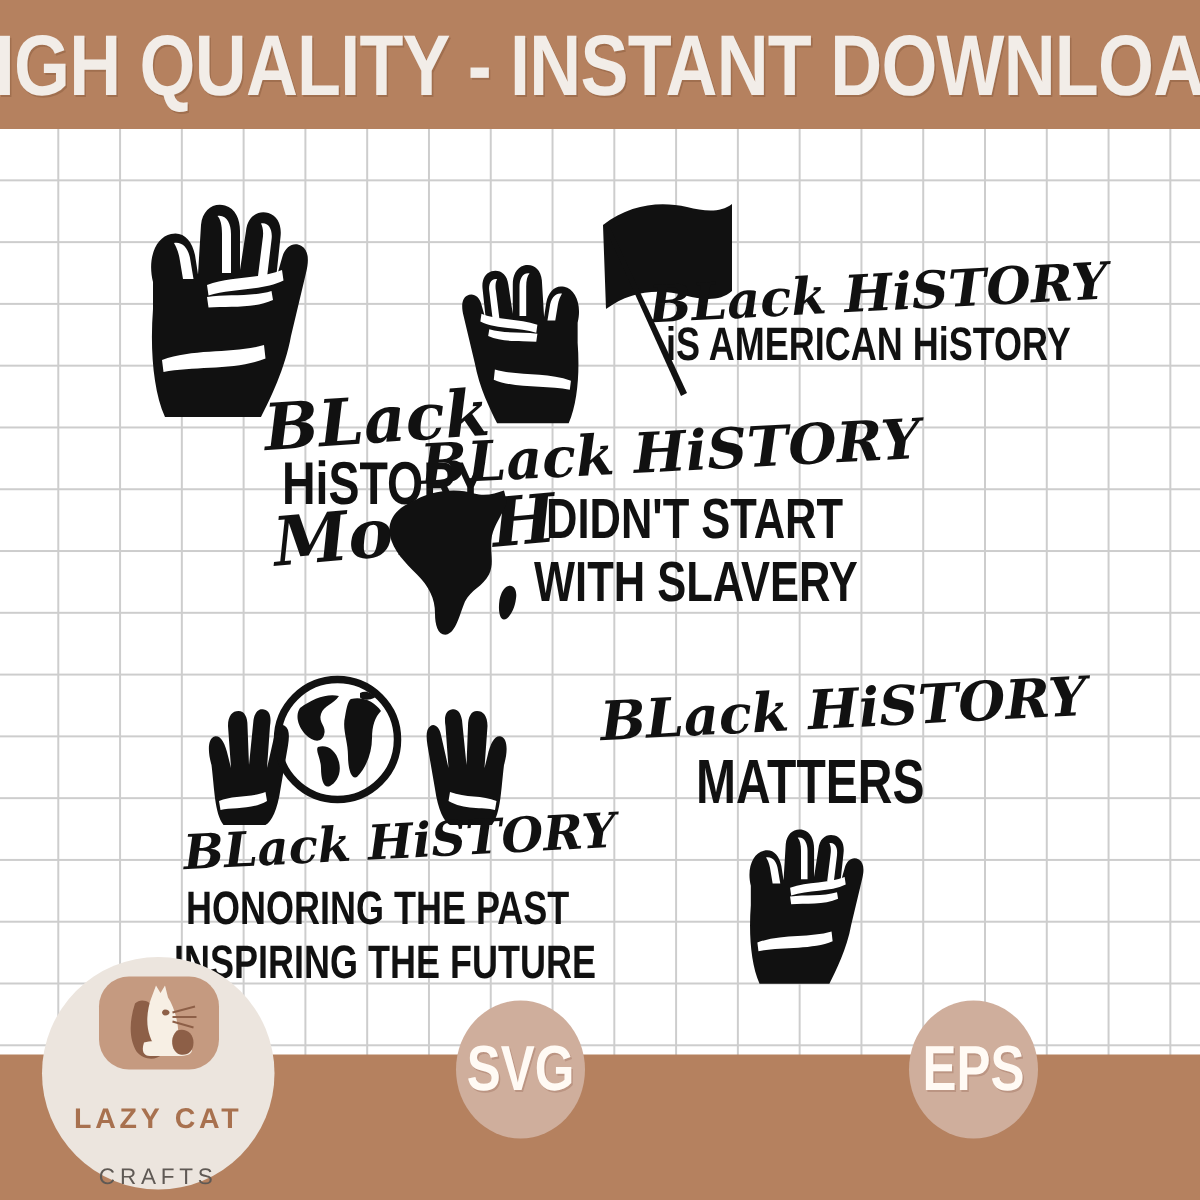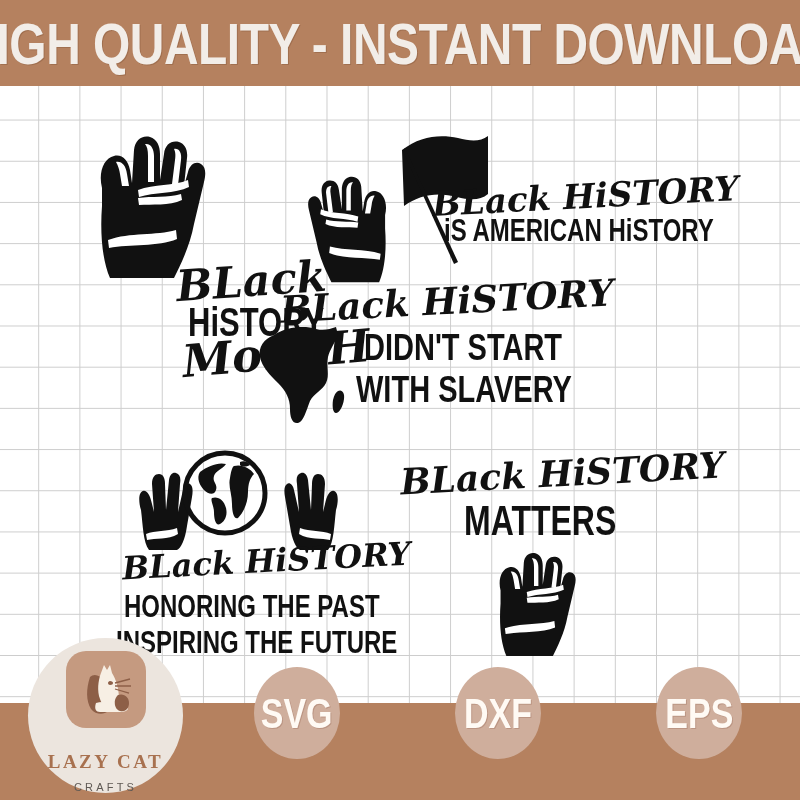--- a/index.html
+++ b/index.html
@@ -73,28 +73,28 @@
     box-sizing:border-box;padding-top:13px;
     z-index:5;
   }
   .logo-frame{
     width:80px;height:78px;border-radius:20px;
     background:#c59a80;
     display:flex;align-items:center;justify-content:center;
   }
   .logo-name{
     margin-top:23px;
-    font-family:Liberation Serif, serif;
+    font-family:Liberation Sans, sans-serif;
     font-weight:bold;font-size:19px;color:#a8714f;
     letter-spacing:2.5px;
   }
   .logo-sub{
-    margin-top:8px;
+    margin-top:18px;
     font-family:"Liberation Sans",sans-serif;
-    font-size:11px;color:#5f5954;letter-spacing:3.2px;
+    font-size:15px;color:#5f5954;letter-spacing:3.2px;
   }
   
   .design{position:absolute;}
   .script{
     font-family:"DejaVu Serif",serif;
     font-weight:bold;
     font-style:italic;
     color:#111;
     white-space:nowrap;
     line-height:0.95;
@@ -228,23 +228,20 @@
       <path fill="#fff" d="M56 70 C70 68 86 70 99 66 L100 72 C87 78 70 76 57 77 Z"></path>
       <path fill="#fff" d="M26 112 C48 104 74 108 94 102 L95 111 C76 119 48 116 27 120 Z"></path>
     </svg>
   </div>
 
   <div class="footer"></div>
 
   <div class="badges">
     <div class="badge">
         <span>SVG</span>
-      </div>
-    <div class="badge">
-        <span>DXF</span>
       </div>
     <div class="badge">
         <span>EPS</span>
       </div>
   </div>
 
   <div class="logo">
     <div class="logo-frame">
       <svg width="64" height="62" viewBox="0 0 64 62">
         <path fill="#8d5f47" d="M16 18 C12 30 12 42 17 50 C22 56 30 56 34 52 C30 44 28 32 30 22 C26 16 20 14 16 18 Z"></path>

